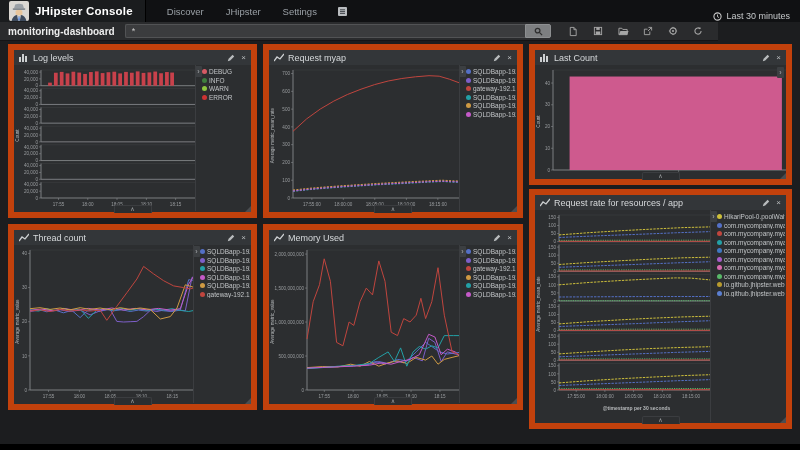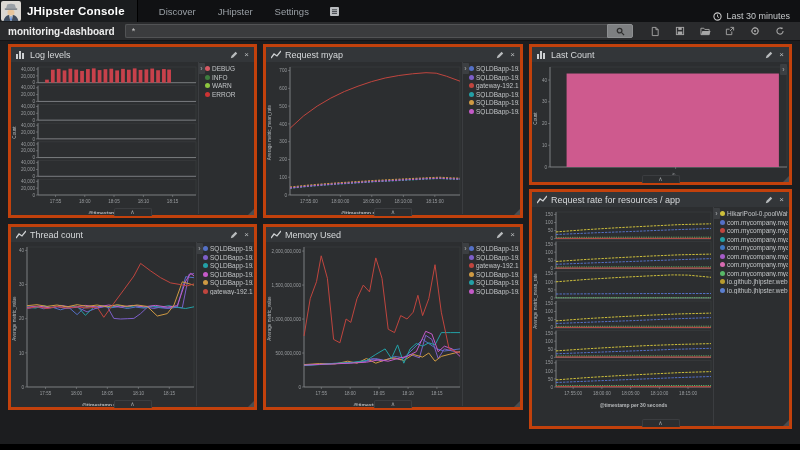--- a/index.html
+++ b/index.html
@@ -3,49 +3,49 @@
 <meta charset="utf-8">
 <style>
   * { margin:0; padding:0; box-sizing:border-box; }
   html,body { width:800px; height:450px; overflow:hidden; background:#1c1d1f;
     font-family:"Liberation Sans", sans-serif; }
   #stage { position:relative; width:800px; height:450px; background:#1c1d1f; }
 
   
   .navbar { position:absolute; left:0; top:0; width:800px; height:22px; background:#101113;
     display:flex; align-items:stretch; }
-  .brand { display:flex; align-items:center; gap:6px; padding:0 12px 0 0; background:#1a1c1e;
+  .brand { display:flex; align-items:center; gap:6px; padding:0 12px 0 8px; background:#1a1c1e;
     border-right:1px solid #000; }
   .brand .logo { width:20px; height:20px; margin-left:1px; }
   .brand .btxt { color:#fff; font-size:11.5px; font-weight:bold; letter-spacing:.2px; }
   .nav-items { display:flex; align-items:stretch; margin-left:10px;text-align:right; }
   .nav-item { position:relative; color:#9aa0a6; font-size:9.5px; padding:0 11px; display:flex;
     align-items:center; cursor:pointer; }
   .nav-item.active { background:#3c434c; color:#fff; }
   .nav-item.active::after { content:""; position:absolute; left:50%; bottom:-4px; margin-left:-4px;
     border-left:4px solid transparent; border-right:4px solid transparent; border-bottom:4px solid #454b52; }
   .nav-menu { display:flex; align-items:center; padding:0 10px; }
   .nav-spacer { flex:1; }
   .timepick { display:flex; align-items:center; gap:4px; color:#c6c9cb; font-size:9px; padding:16px 10px; cursor:pointer; }
 
   
-  .toolbar { position:absolute; left:0; top:22px; width:800px; height:19px; background:#2a2b2d;
+  .toolbar { position:absolute; left:0; top:22px; width:718px; height:19px; background:#2a2b2d;
     display:flex; align-items:center; border-bottom:1px solid #141416; }
   .dash-title { color:#ececec; font-size:10px; font-weight:bold; padding:0 10px 0 8px; white-space:nowrap; }
   .qwrap { display:flex; align-items:center; flex:1; height:14px; }
   .qinput { flex:1; height:14px; background:#3b3c3e; border:1px solid #525355; border-right:none;
     border-radius:2px 0 0 2px; color:#c8c8c8; font-size:9px; padding:0 6px; outline:none;
     font-family:"Liberation Sans", sans-serif; }
   .qbtn { width:26px; height:14px; background:#7d7f81; border:1px solid #8d8f91; border-radius:0 2px 2px 0;
     display:flex; align-items:center; justify-content:center; cursor:pointer; }
   .tb-icons { display:flex; align-items:center; gap:13px; padding:0 14px 0 16px; }
   .tb-ic { width:12px; height:12px; display:flex; align-items:center; justify-content:center; cursor:pointer; }
 
   
-  .panel { position:absolute; background:#2c2e30; border:3px solid #c2410c; }
+  .panel { position:absolute; background:#2c2e30; border:6px solid #c2410c; }
   .phead { position:absolute; left:0; top:0; right:0; height:15px; background:#333639;
     display:flex; align-items:center; padding:0 5px; cursor:move; }
   .picon { display:flex; align-items:center; margin-right:4px; }
   .ptitle { color:#d6d9db; font-size:9px; white-space:nowrap; overflow:hidden; }
   .pacts { margin-left:auto; display:flex; align-items:center; gap:6px; }
   .pact { color:#b9bcbe; font-size:8px; line-height:8px; cursor:pointer; display:flex; align-items:center; }
   .pbody { position:absolute; left:0; top:15px; right:0; bottom:1px; display:flex; }
   .chart { flex:1; position:relative; overflow:hidden; }
   .legend { position:relative; border-left:1px solid #3b3d40; padding:2px 1px 0 6px; overflow:hidden; }
   .legend ul { list-style:none; margin-top:1px; }

